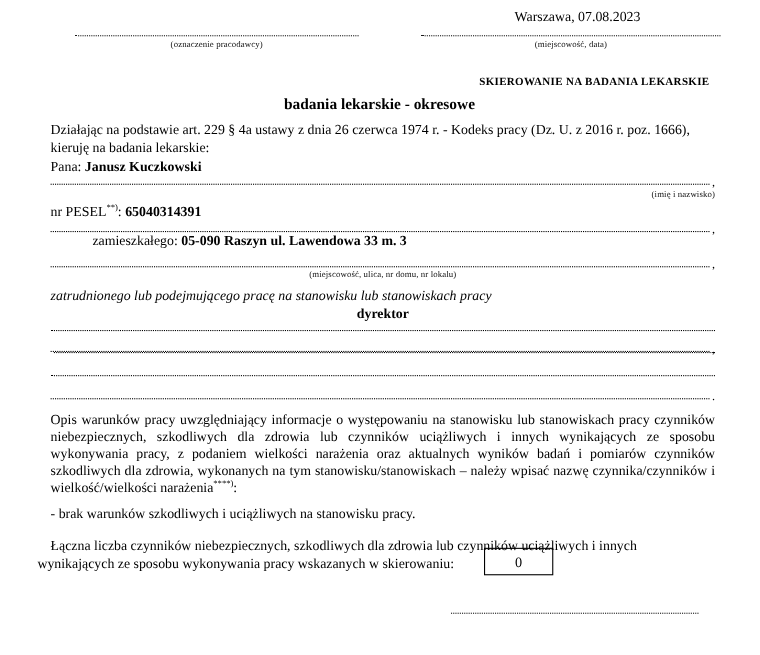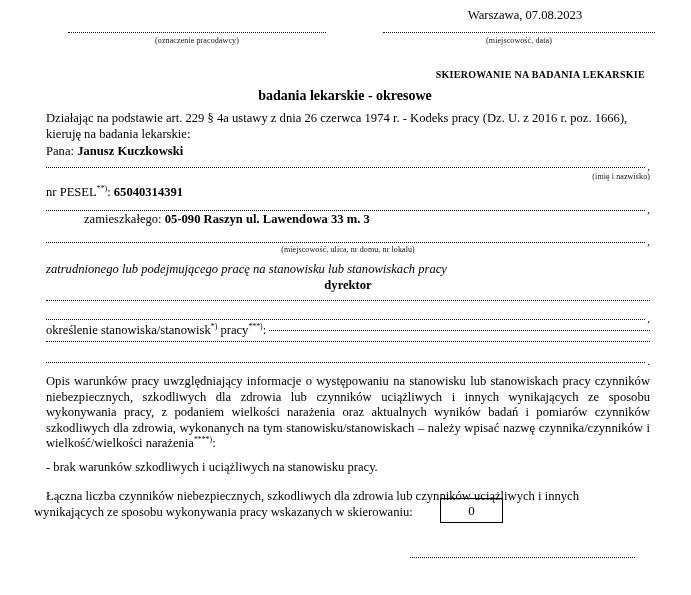--- a/index.html
+++ b/index.html
@@ -164,21 +164,20 @@
 
   <div class="dense-wrap" style="left:46px; top:300px; width:604px;">
     <div class="dots-dense"></div>
   </div>
   <div class="dense-wrap" style="left:46px; top:312px; width:604px;">
     <div class="dots-dense"></div>
     <span class="tail">,</span>
   </div>
 
   <div class="row" style="left:46px; top:323px; width:604px; display:flex; align-items:baseline;">
-    <span class="body-text" style="white-space:nowrap; flex:0 0 auto;"><span>określenie stanowiska/stanowisk</span><sup class="mark">*)</sup><span> pracy</span><sup class="mark">***)</sup><span>:</span></span>
     <span style="flex:1 1 auto; position:relative; top:-3px; margin-left:3px;">
       <span class="dots-dense" style="display:block;"></span>
     </span>
   </div>
 
   <div class="dense-wrap" style="left:46px; top:341px; width:604px;">
     <div class="dots-dense"></div>
   </div>
   <div class="dense-wrap" style="left:46px; top:355px; width:604px;">
     <div class="dots-dense"></div>

